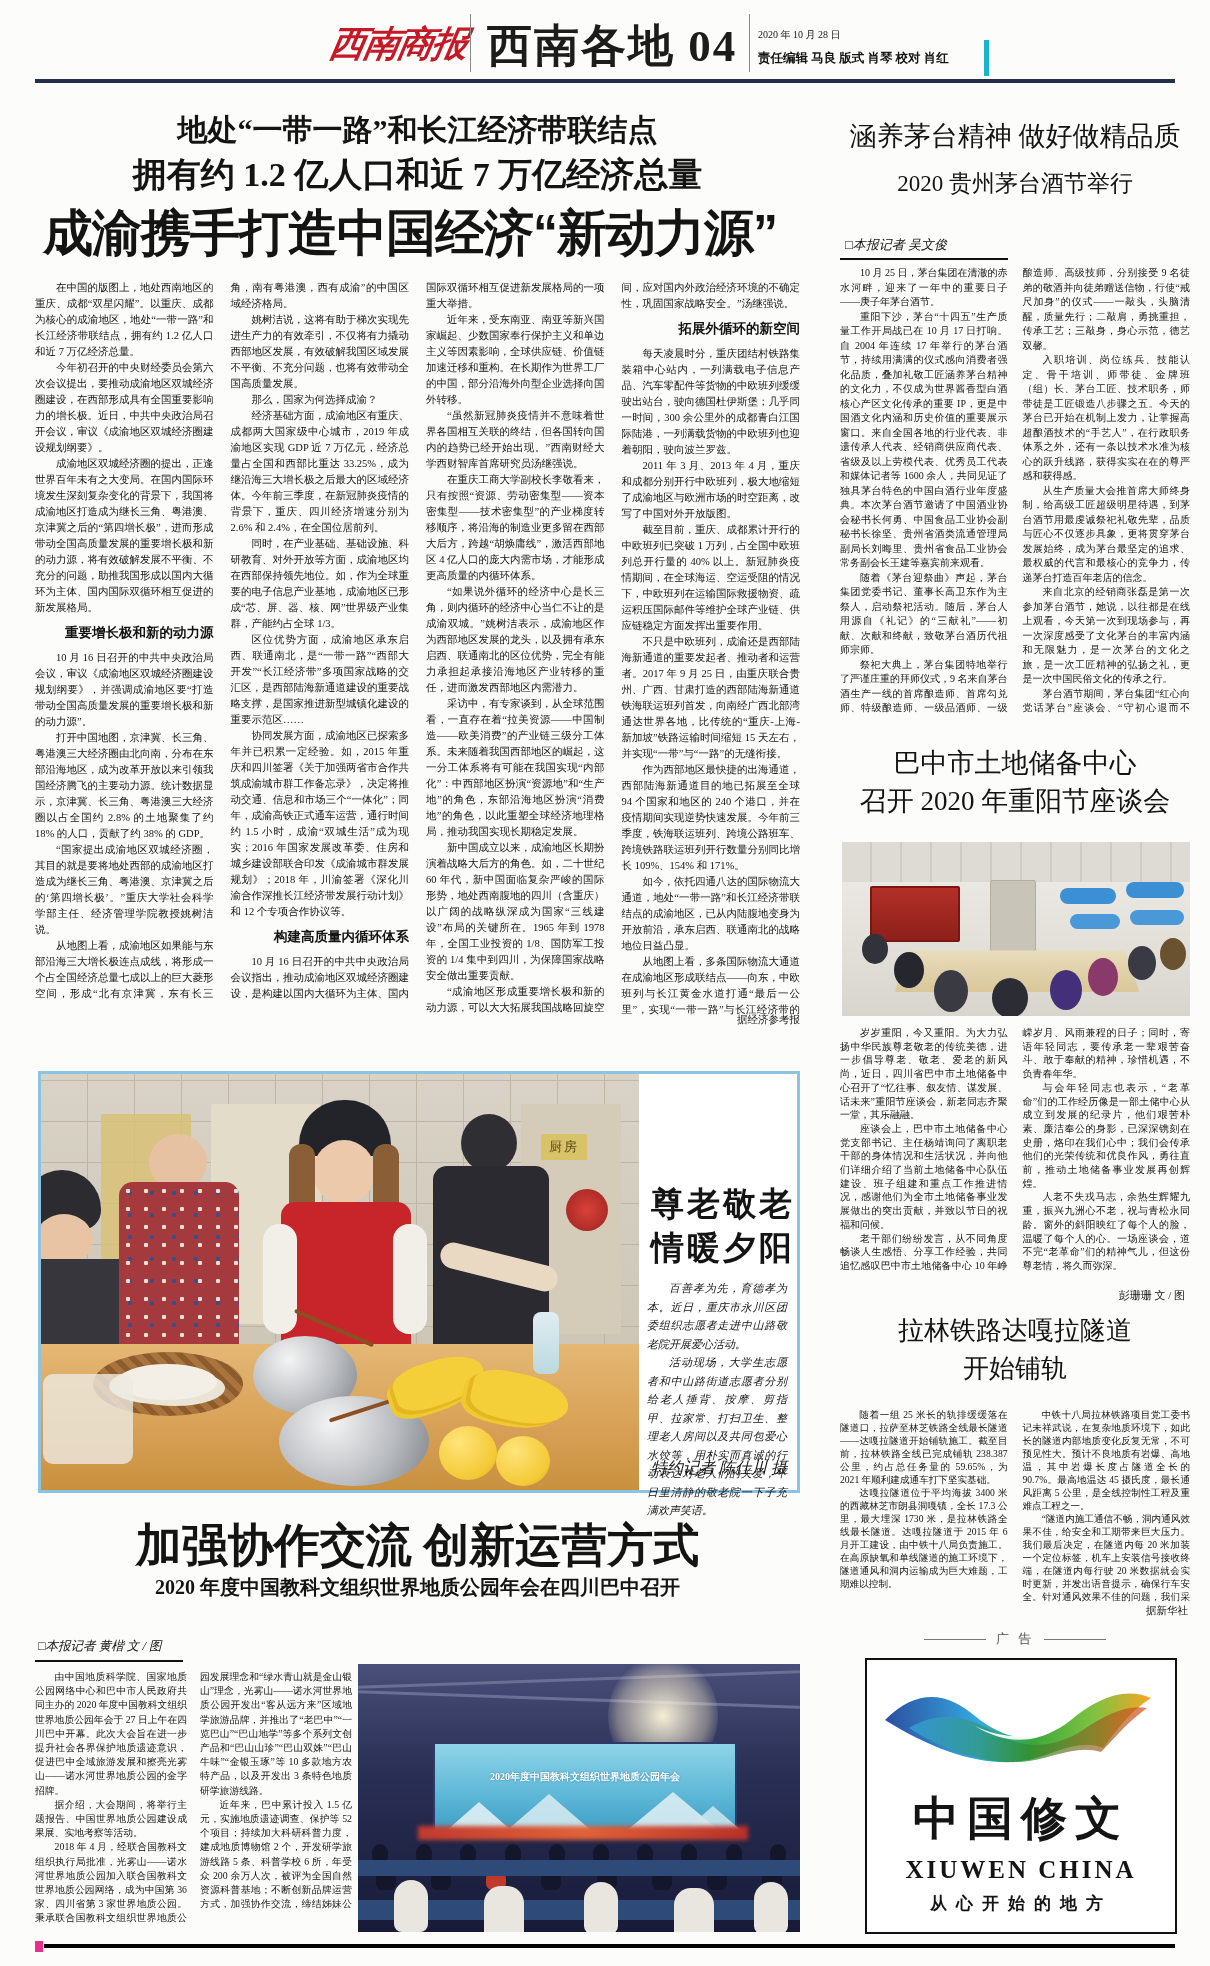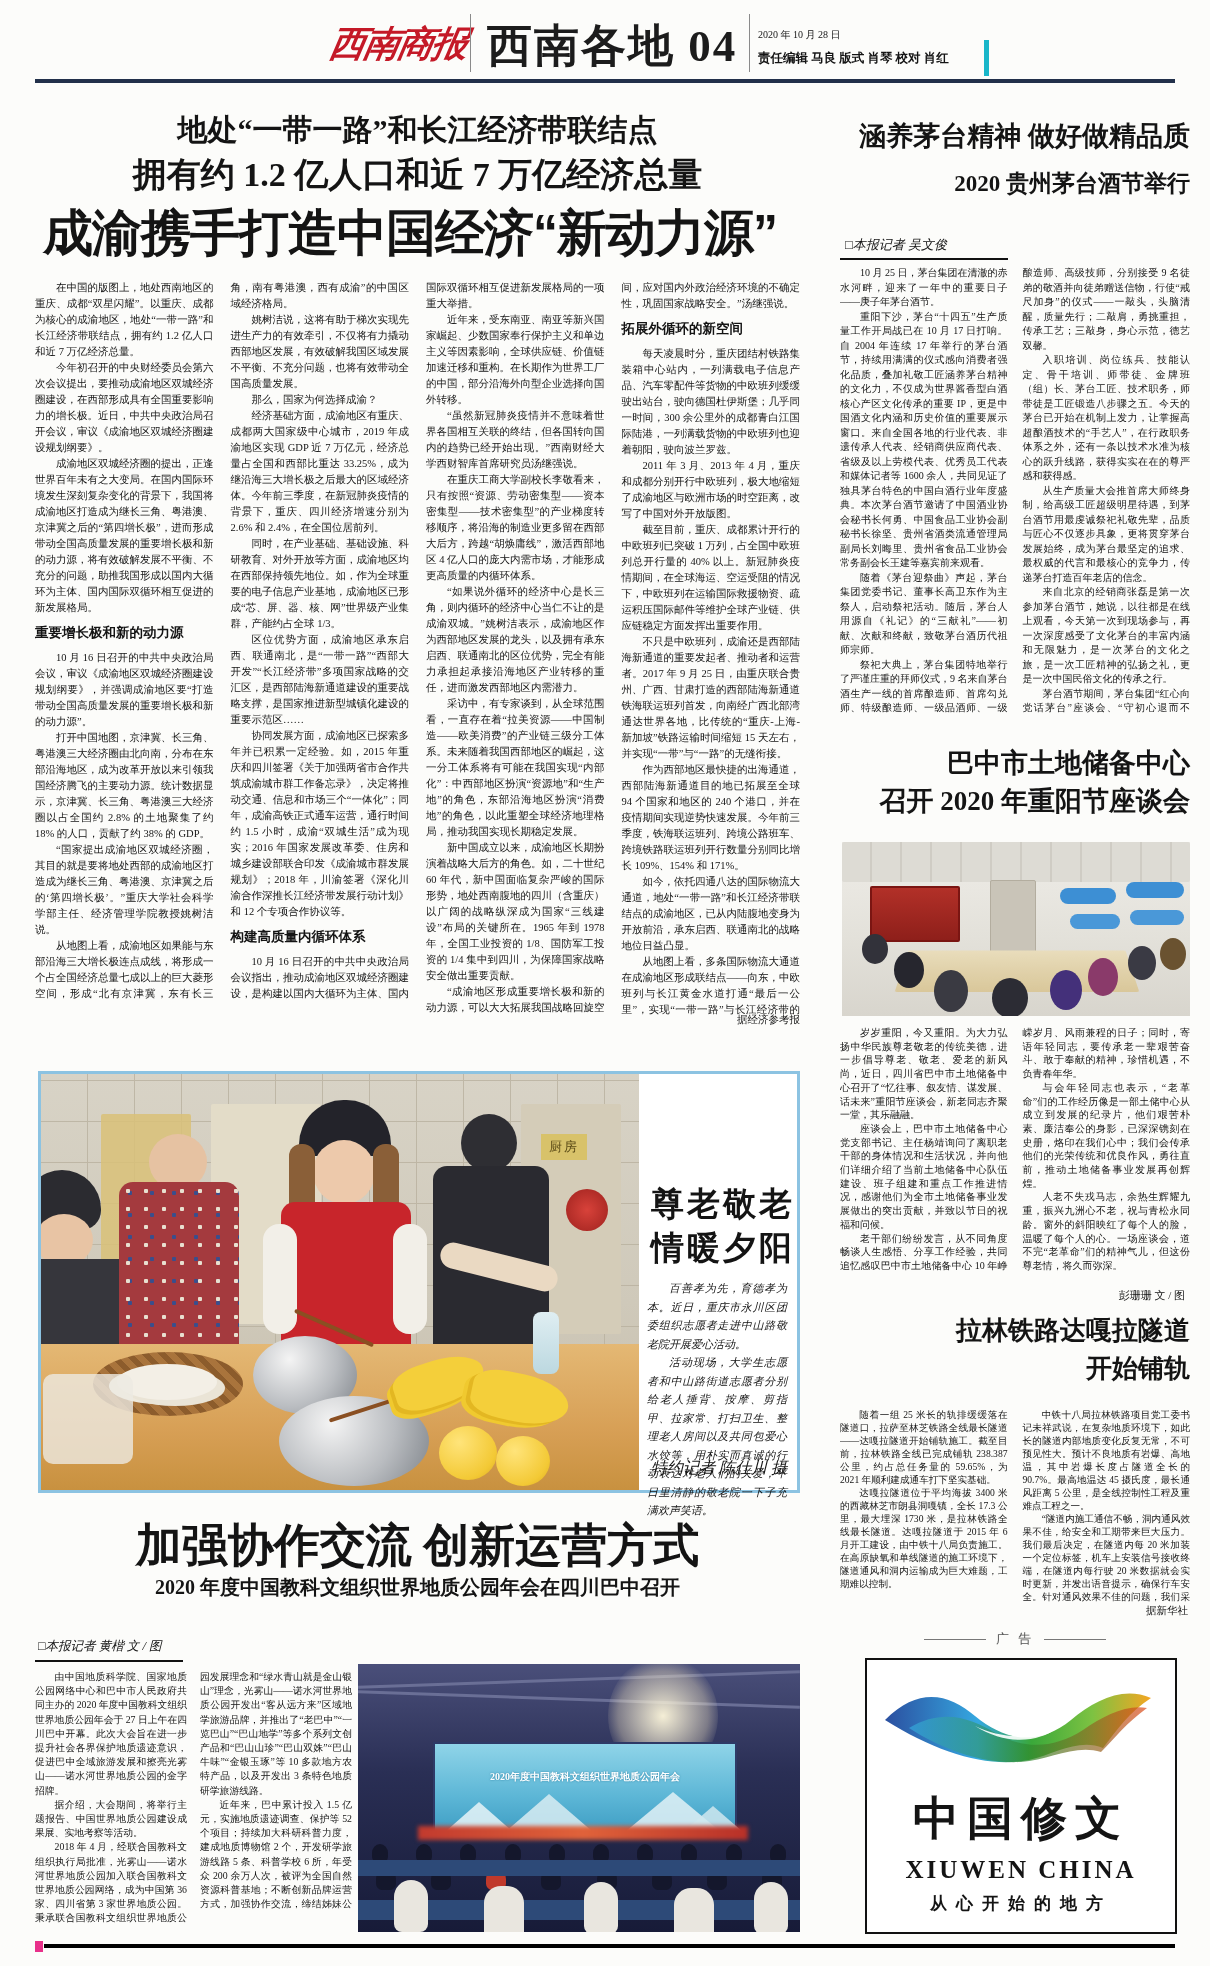--- a/index.html
+++ b/index.html
@@ -17,21 +17,21 @@
   #header-rule{left:35px;top:79px;width:1140px;height:4px;background:#22304a;}
   .printmark-cyan{background:#19b6c9;}
   
   .kicker{left:35px;width:765px;text-align:center;font-weight:bold;white-space:nowrap;}
   #kicker1{top:110px;font-size:30px;}
   #kicker2{top:152px;font-size:34px;}
   #main-headline{left:10px;top:200px;width:800px;text-align:center;font-size:50px;font-weight:900;
         font-family:"Liberation Sans","DejaVu Sans",sans-serif;letter-spacing:-1px;white-space:nowrap;}
   .bodycols{column-gap:17px;font-size:10.5px;line-height:16px;text-align:justify;overflow:hidden;}
   .bodycols p{margin:0;text-indent:2em;}
-  .bodycols h4{margin:9px 0;text-align:left;font-size:13.5px;font-weight:bold;text-indent:0;
+  .bodycols h4{margin:9px 0;text-align:right;font-size:13.5px;font-weight:bold;text-indent:0;
         font-family:"Liberation Sans",sans-serif;}
   #main-body{left:35px;top:280px;width:765px;height:752px;column-count:4;}
   #main-source{left:615px;top:1013px;width:185px;text-align:right;font-size:10.5px;}
   
   #feature-frame{left:38px;top:1071px;width:756px;height:416px;border:3px solid #8cc3e2;background:#fff;}
   #feature-photo{left:0;top:0;width:598px;height:416px;overflow:hidden;
       background:linear-gradient(#d8d3c6,#cfc9ba 55%,#c4bca9);}
   .tilegrid{position:absolute;inset:0;
       background:repeating-linear-gradient(0deg,transparent 0 40px,#b9b19f 40px 41px),
                  repeating-linear-gradient(90deg,transparent 0 46px,#b9b19f 46px 47px);opacity:.8;}
@@ -67,21 +67,21 @@
       background:linear-gradient(#8fd4e8,#5cb6d6 60%,#3f9ec4);border:2px solid #2e3a66;}
   #screen-title{position:absolute;left:0;top:26px;width:100%;text-align:center;color:#fff;font-size:10px;
       font-weight:bold;text-shadow:0 0 2px #2a7ca0;}
   .mountain{position:absolute;bottom:0;width:0;height:0;border-style:solid;opacity:.85;}
   #stage-glow{left:60px;top:162px;width:330px;height:14px;background:linear-gradient(90deg,#c23a2e,#e0623a,#b83028);filter:blur(2px);}
   .crowdrow{position:absolute;width:100%;display:flex;justify-content:space-around;}
   .ppl{width:16px;height:18px;border-radius:50% 50% 30% 30%;background:#14172c;}
   .chaircover{position:absolute;width:34px;height:52px;border-radius:17px 17px 8px 8px;background:#e9e6df;}
   .bluetable{position:absolute;height:16px;background:#2d4a78;}
   
-  .r-head{left:840px;width:350px;text-align:right;font-weight:bold;white-space:nowrap;}
+  .r-head{left:840px;width:350px;text-align:center;font-weight:normal;white-space:nowrap;}
   #mt-h1{top:118px;font-size:27px;}
   #mt-h2{top:168px;font-size:23px;}
   #mt-byline{left:845px;top:236px;font-size:13px;font-style:italic;}
   #mt-byline-rule{left:840px;top:258px;width:168px;height:1.5px;background:#111;}
   #mt-body{left:840px;top:266px;width:350px;height:452px;column-count:2;column-gap:15px;
       font-size:10px;line-height:14.5px;}
   #bz-h1{top:745px;font-size:27px;}
   #bz-h2{top:783px;font-size:27px;}
   #bz-photo{left:842px;top:842px;width:348px;height:174px;overflow:hidden;background:linear-gradient(#efedE8,#e3e1da 55%,#d8d5cd);}
   #bz-body{left:840px;top:1026px;width:350px;height:260px;column-count:2;column-gap:15px;

